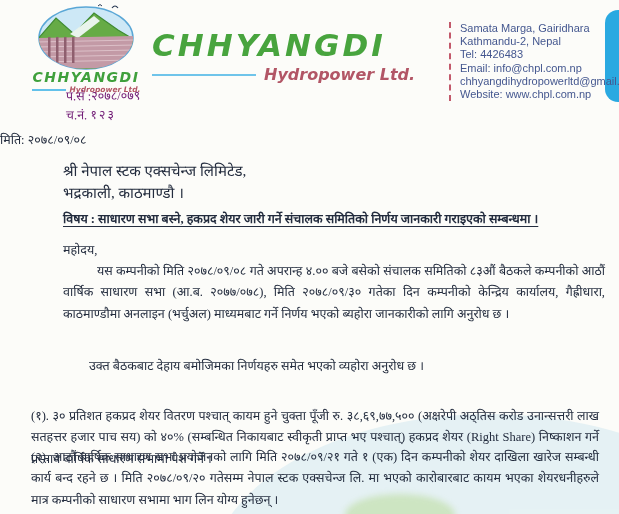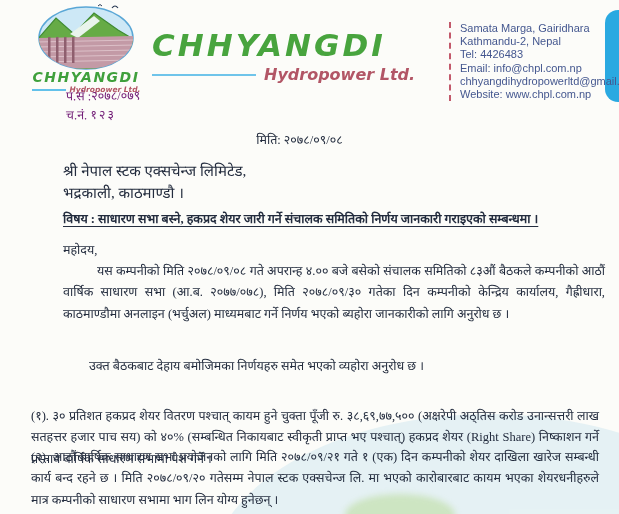--- a/index.html
+++ b/index.html
@@ -64,21 +64,21 @@
     font-family:"Liberation Sans", sans-serif;
     font-size:11px;line-height:13.2px;color:#44578f;
   }
   .refno{
     position:absolute;left:66px;top:87px;
     font-size:12.5px;line-height:19px;color:#701a75;
     transform:rotate(-0.5deg);
   }
   .refno .digits{letter-spacing:2px;margin-top:36px;}
   
-  .date{position:absolute;left:0;right:20px;top:131px;text-align:center;font-size:12.5px;}
+  .date{position:absolute;left:0;right:20px;top:131px;text-align:left;font-size:12.5px;}
   .recipient{position:absolute;left:63px;top:161px;font-size:15px;line-height:21.5px;}
   .subject{position:absolute;left:63px;top:210px;width:546px;font-size:12.5px;font-weight:600;}
   .subject span{text-decoration:underline;text-underline-offset:3px;text-decoration-thickness:1px;}
   .salutation{position:absolute;left:63px;top:241px;font-size:12.5px;}
   .para{
     position:absolute;font-size:12.5px;line-height:21.4px;
     text-align:justify;text-align-last:left;
   }
   .para1{left:63px;top:261px;width:542px;text-indent:34px;}
   .para2{left:63px;top:356px;width:542px;text-indent:26px;}

